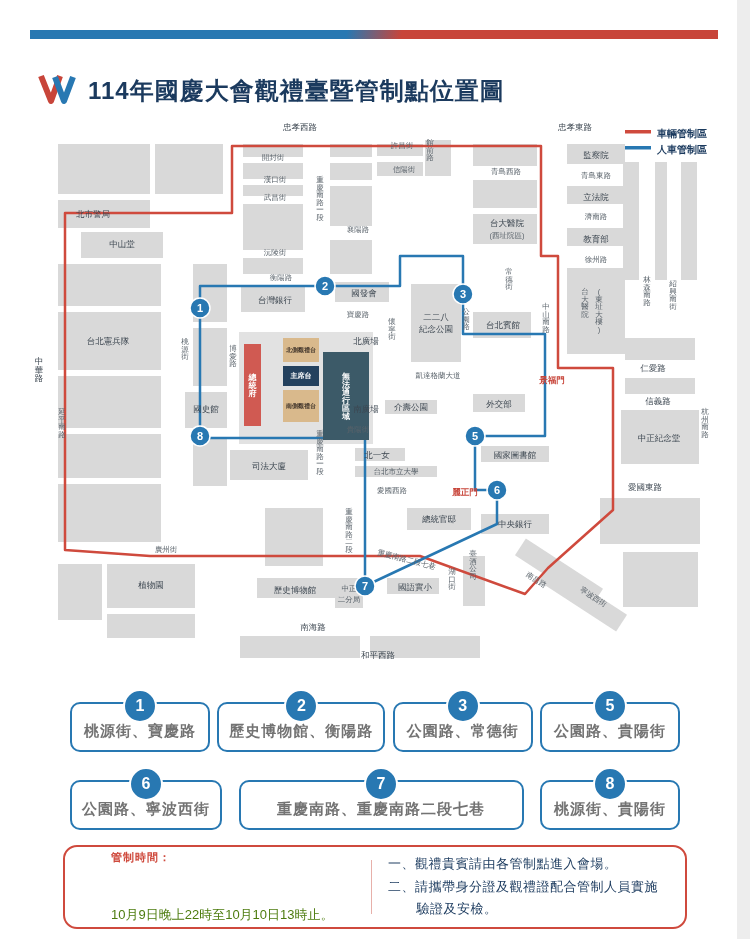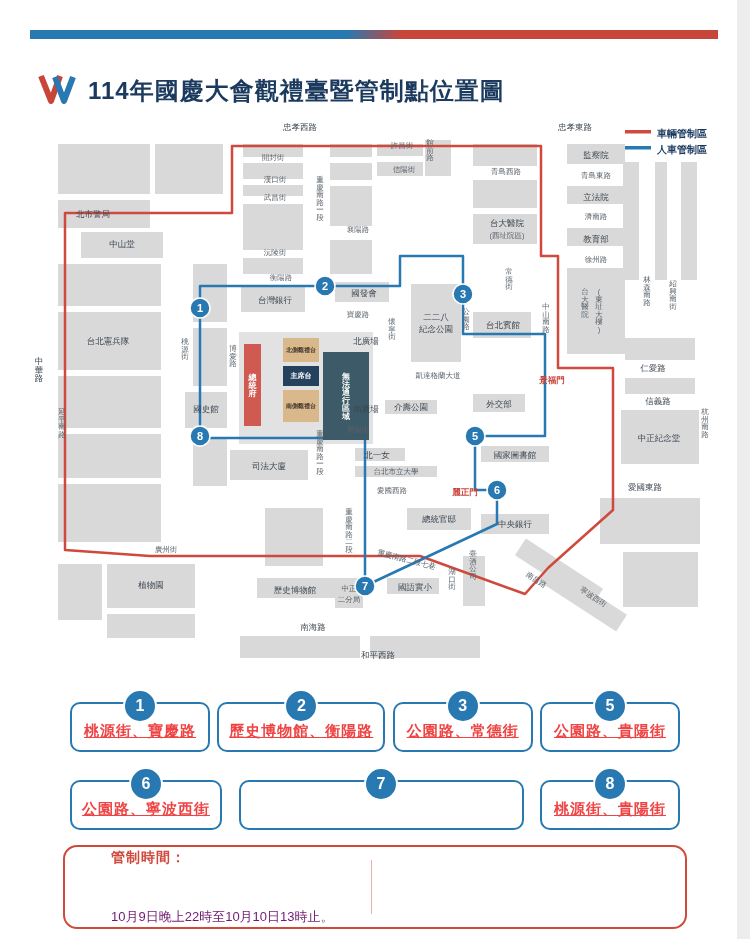--- a/index.html
+++ b/index.html
@@ -23,26 +23,26 @@
   text.cn{fill:#fff;font-size:11px;font-weight:bold;text-anchor:middle;}
   .cp-row{position:absolute;left:70px;width:610px;display:flex;justify-content:space-between;}
   .row1{top:702px;}
   .row2{top:780px;}
   .cp-pill{position:relative;border:2px solid #2878b2;border-radius:10px;padding:18px 10px 9px;
     min-width:140px;text-align:center;background:#fff;box-sizing:border-box;}
   .cp-pill.wide{min-width:285px;}
   .cp-num{position:absolute;top:-15px;left:50%;transform:translateX(-50%);width:30px;height:30px;
     border-radius:50%;background:#2878b2;color:#fff;font-weight:bold;font-size:16px;line-height:30px;
     text-align:center;border:2px solid #fff;box-sizing:content-box;}
-  .cp-label{color:#ef4444;font-size:15px;font-weight:bold;letter-spacing:1px;white-space:nowrap;text-decoration:underline;}
+  .cp-label{color:#737373;font-size:15px;font-weight:bold;letter-spacing:1px;white-space:nowrap;}
   .notice{position:absolute;left:63px;top:845px;width:624px;height:84px;border:2px solid #cf4a3d;
     border-radius:14px;display:flex;align-items:center;box-sizing:border-box;padding:8px 18px;background:#fff;}
   .notice-left{width:272px;padding-left:28px;box-sizing:border-box;}
-  .notice-title{color:#cf4a3d;font-weight:bold;font-size:14px;margin-bottom:18px;letter-spacing:1px;font-family:Liberation Mono, monospace;}
-  .notice-time{color:#701a75;font-size:13px;margin-top:41px;}
+  .notice-title{color:#cf4a3d;font-weight:bold;font-size:11px;margin-bottom:18px;letter-spacing:1px;font-family:Liberation Mono, monospace;}
+  .notice-time{color:#4d7c0f;font-size:13px;margin-top:41px;}
   .notice-divider{width:0;border-left:1px solid #e7b0aa;height:54px;margin:0 16px;}
   .notice-right{flex:1;color:#1b3a5e;font-size:13px;line-height:1.75;}
   .note-line{padding-left:2.2em;text-indent:-2.2em;letter-spacing:0.5px;}
 </style>
 </head>
 <body>
 
 <div class="page">
   <div class="right-strip"></div>
   <div class="top-bar"></div>
@@ -266,26 +266,28 @@
   </div>
 
   <div class="cp-row row1" id="cp-row1">
       <div class="cp-pill"><span class="cp-num">1</span><span class="cp-label">桃源街、寶慶路</span></div>
       <div class="cp-pill"><span class="cp-num">2</span><span class="cp-label">歷史博物館、衡陽路</span></div>
       <div class="cp-pill"><span class="cp-num">3</span><span class="cp-label">公園路、常德街</span></div>
       <div class="cp-pill"><span class="cp-num">5</span><span class="cp-label">公園路、貴陽街</span></div>
     </div>
   <div class="cp-row row2" id="cp-row2">
       <div class="cp-pill"><span class="cp-num">6</span><span class="cp-label">公園路、寧波西街</span></div>
-      <div class="cp-pill wide"><span class="cp-num">7</span></div>
+      <div class="cp-pill wide"><span class="cp-num">7</span><span class="cp-label">重慶南路、重慶南路二段七巷</span></div>
       <div class="cp-pill"><span class="cp-num">8</span><span class="cp-label">桃源街、貴陽街</span></div>
     </div>
 
   <div class="notice">
     <div class="notice-left">
       <div class="notice-title">管制時間：</div>
       <div class="notice-time">10月9日晚上22時至10月10日13時止。</div>
     </div>
     <div class="notice-divider"></div>
     <div class="notice-right" id="notes">
+        <div class="note-line">一、觀禮貴賓請由各管制點進入會場。</div>
+        <div class="note-line">二、請攜帶身分證及觀禮證配合管制人員實施驗證及安檢。</div>
       </div>
   </div>
 </div>
 
 </body></html>

